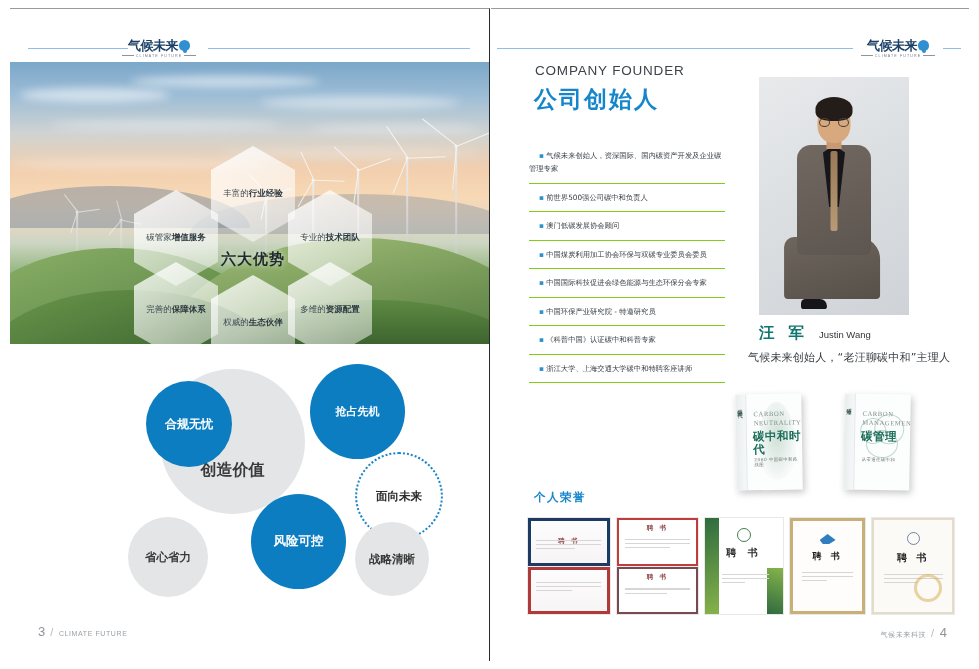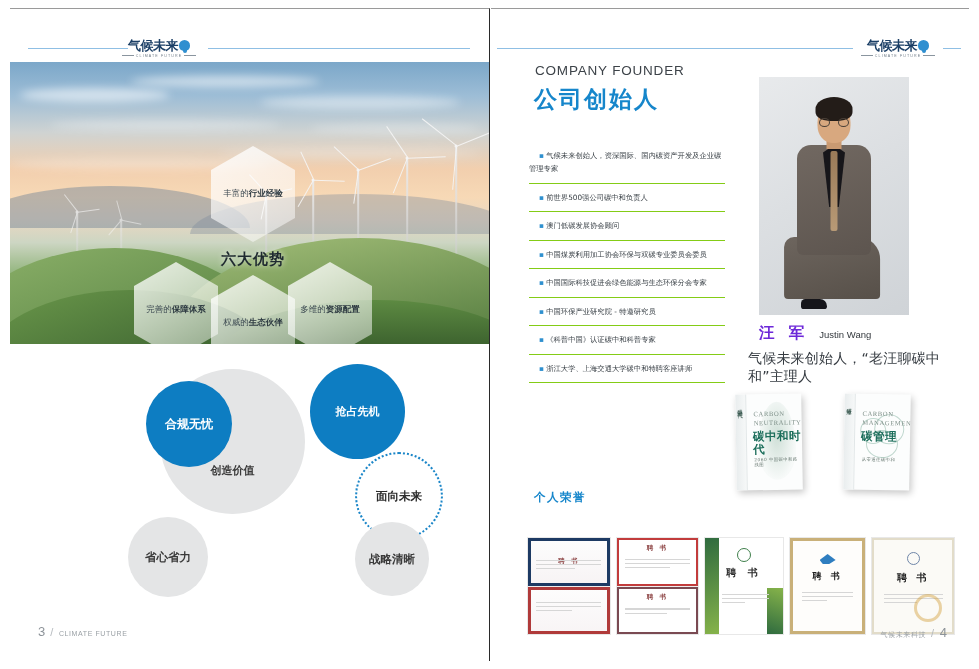--- a/index.html
+++ b/index.html
@@ -111,24 +111,24 @@
   .ph-tie { position:absolute; left:50%; top:74px; width:7px; height:80px; transform:translateX(-50%);
             background: linear-gradient(to bottom,#9a7a58,#b89a76); border-radius:2px; }
   .ph-legs { position:absolute; left:50%; top:160px; width:96px; height:62px; transform:translateX(-52%);
              background: linear-gradient(165deg,#6d655e,#575049); border-radius: 10px 22px 4px 4px; }
   .ph-stool { position:absolute; left:30px; bottom:8px; width:44px; height:58px; }
   .ph-stool::before{content:"";position:absolute;left:6px;top:0;width:30px;height:5px;background:#1d1d20;border-radius:2px;}
   .ph-stool::after{content:"";position:absolute;left:18px;top:4px;width:4px;height:54px;background:#1d1d20;}
   .ph-shoe { position:absolute; left:42px; bottom:6px; width:26px; height:10px; background:#15151a; border-radius:6px 10px 4px 4px; }
 
   .name-row { position:absolute; left:268px; top:314px; display:flex; align-items:baseline; gap:10px; }
-  .name-cn { font-size:15.5px; font-weight:800; color:#6d28d9; letter-spacing:5px;
-             font-family:Liberation Sans, sans-serif; }
+  .name-cn { font-size:15.5px; font-weight:800; color:#0f766e; letter-spacing:5px;
+             font-family:Liberation Serif, serif; }
   .name-en { font-size:9.5px; color:#33383d; font-family:"Liberation Sans", sans-serif; }
-  .name-desc { position:absolute; left:257px; top:341px; font-size:14px; color:#353b41;
+  .name-desc { position:absolute; left:257px; top:341px; font-size:11px; color:#353b41;
                font-family:"DejaVu Sans", sans-serif; letter-spacing:.2px; }
 
   .books { position:absolute; left:245px; top:385px; width:195px; height:100px; }
   .book { position:absolute; top:0; width:66px; height:96px; background:#fcfdfd;
           box-shadow: 2px 3px 7px rgba(0,0,0,.22); overflow:hidden; }
   .book .spine { position:absolute; left:0; top:0; width:11px; height:100%;
                  background: linear-gradient(to right,#e9edee,#f6f8f8); border-right:1px solid #e2e7e8; }
   .book .spine s { position:absolute; left:2px; top:10px; writing-mode: vertical-rl; text-decoration:none;
                    font-size:5.2px; color:#2e4f45; letter-spacing:1px; font-family:"DejaVu Sans",sans-serif;}
   .book .en { position:absolute; left:18px; top:16px; font-size:6.6px; color:#7e8f88; letter-spacing:.6px;
@@ -140,21 +140,21 @@
   .leaf { position:absolute; right:6px; top:8px; width:38px; height:78px;
           background: radial-gradient(ellipse at 50% 45%, rgba(142,180,160,.40), rgba(210,226,218,.12) 70%);
           border-radius: 50% 50% 50% 50% / 60% 60% 40% 40%; }
   .rings { position:absolute; right:4px; top:20px; width:46px; height:46px; }
   .rings i { position:absolute; border:1px solid rgba(120,170,150,.45); border-radius:50%; }
 
   .honor-title { position:absolute; left:43px; top:481px; font-size:11.5px; font-weight:800; color:#1686cb;
                  letter-spacing:1.5px; font-family:"DejaVu Sans", sans-serif; }
   .certs { position:absolute; left:36px; top:508px; width:428px; height:98px; display:flex; gap:5px; }
   .cert { background:#fff; border:1px solid #e8e8e8; position:relative; overflow:hidden;
-          display:flex; align-items:center; justify-content:center;margin-top:20px; }
+          display:flex; align-items:center; justify-content:center; }
   .cert-title { font-size:6.5px; font-weight:800; color:#8a3f3f; letter-spacing:2px;
                 font-family:"DejaVu Sans", sans-serif; }
   .cert-lines { position:absolute; left:10%; right:10%; top:46%; }
   .cert-lines i { display:block; height:1.2px; background:#d6d6d6; margin-bottom:3px; }
 </style>
 </head>
 <body>
 
 <div class="spread">
 
@@ -239,48 +239,59 @@
       <div class="hill" style="left:-60px;top:186px;width:330px;height:110px;background:linear-gradient(160deg,#8fb36b,#4e7b3c);"></div>
       <div class="hill" style="left:150px;top:176px;width:400px;height:126px;background:linear-gradient(170deg,#a5c07a,#446e33);"></div>
       <div class="hill" style="left:-30px;top:228px;width:300px;height:80px;background:linear-gradient(160deg,#6d9a4c,#31572a);"></div>
       <div class="hill" style="left:200px;top:238px;width:330px;height:70px;background:linear-gradient(180deg,#5d8a42,#2b4d24);"></div>
 
       <div class="hexwrap">
         <div class="hex" style="left:83px;top:0px;">
           <span>丰富的</span>
           <span class="b">行业经验</span>
         </div>
+        <div class="hex" style="left:160px;top:44px;">
+          <span>专业的</span>
+          <span class="b">技术团队</span>
+        </div>
         <div class="hex" style="left:160px;top:116px;">
           <span>多维的</span>
           <span class="b">资源配置</span>
         </div>
         <div class="hex" style="left:83px;top:129px;">
           <span>权威的</span>
           <span class="b">生态伙伴</span>
         </div>
         <div class="hex" style="left:6px;top:116px;">
           <span>完善的</span>
           <span class="b">保障体系</span>
         </div>
+        <div class="hex" style="left:6px;top:44px;">
+          <span>碳管家</span>
+          <span class="b">增值服务</span>
+        </div>
         <div class="hex hex-center" style="left:83px;top:65px;">
           <span>六大</span>
           <span>优势</span>
         </div>
       </div>
     </div>
 
     <div class="bubbles">
-      <div class="bub bub-grey" style="left:150px;top:15px;width:145px;height:145px;font-size:11px;background:#e4e5e6;">
+      <div class="bub bub-grey" style="left:150px;top:15px;width:145px;height:145px;font-size:16px;background:#e4e5e6;">
         <span style="position:relative;top:29px;">创造价值</span>
       </div>
       <div class="bub bub-blue" style="left:136px;top:27px;width:86px;height:86px;font-size:12px;">
         <span>合规无忧</span>
       </div>
       <div class="bub bub-blue" style="left:300px;top:10px;width:95px;height:95px;font-size:11px;">
         <span>抢占先机</span>
+      </div>
+      <div class="bub bub-blue" style="left:241px;top:140px;width:95px;height:95px;font-size:12.5px;">
+        <span>风险可控</span>
       </div>
       <div class="bub bub-dot" style="left:345px;top:98px;width:88px;height:88px;font-size:11.5px;">
         <span>面向未来</span>
       </div>
       <div class="bub bub-grey" style="left:345px;top:168px;width:74px;height:74px;font-size:11.5px;">
         <span>战略清晰</span>
       </div>
       <div class="bub bub-grey" style="left:118px;top:163px;width:80px;height:80px;font-size:11.5px;">
         <span>省心省力</span>
       </div>

